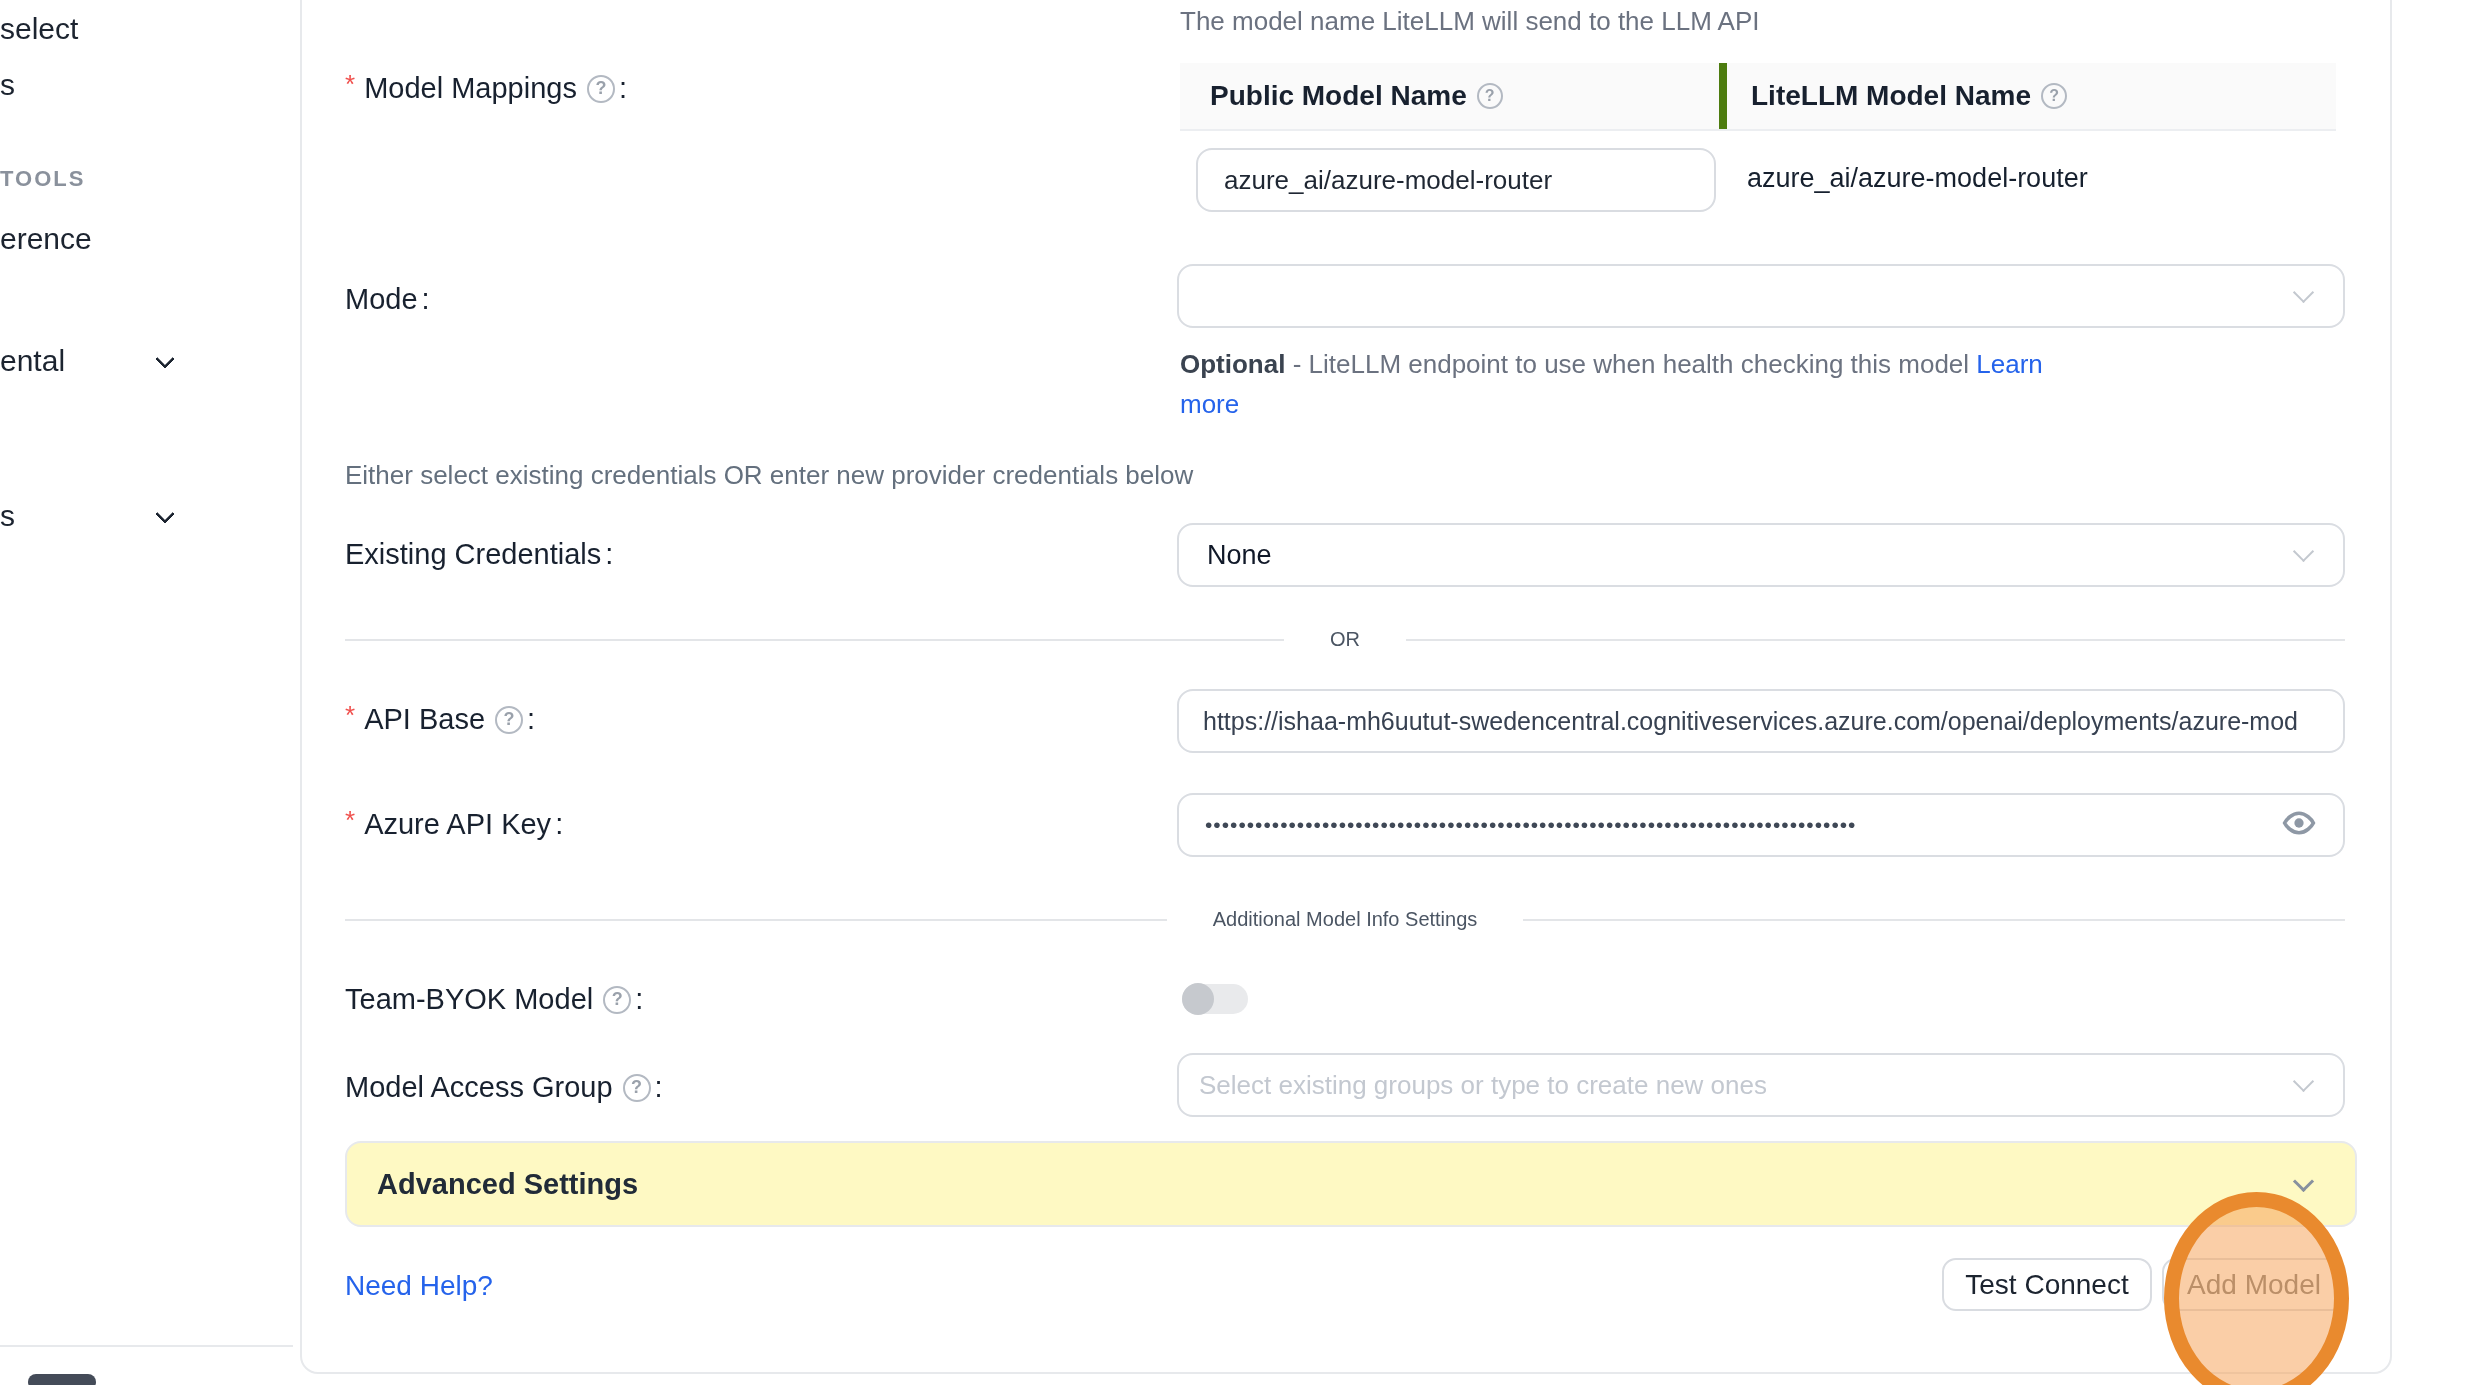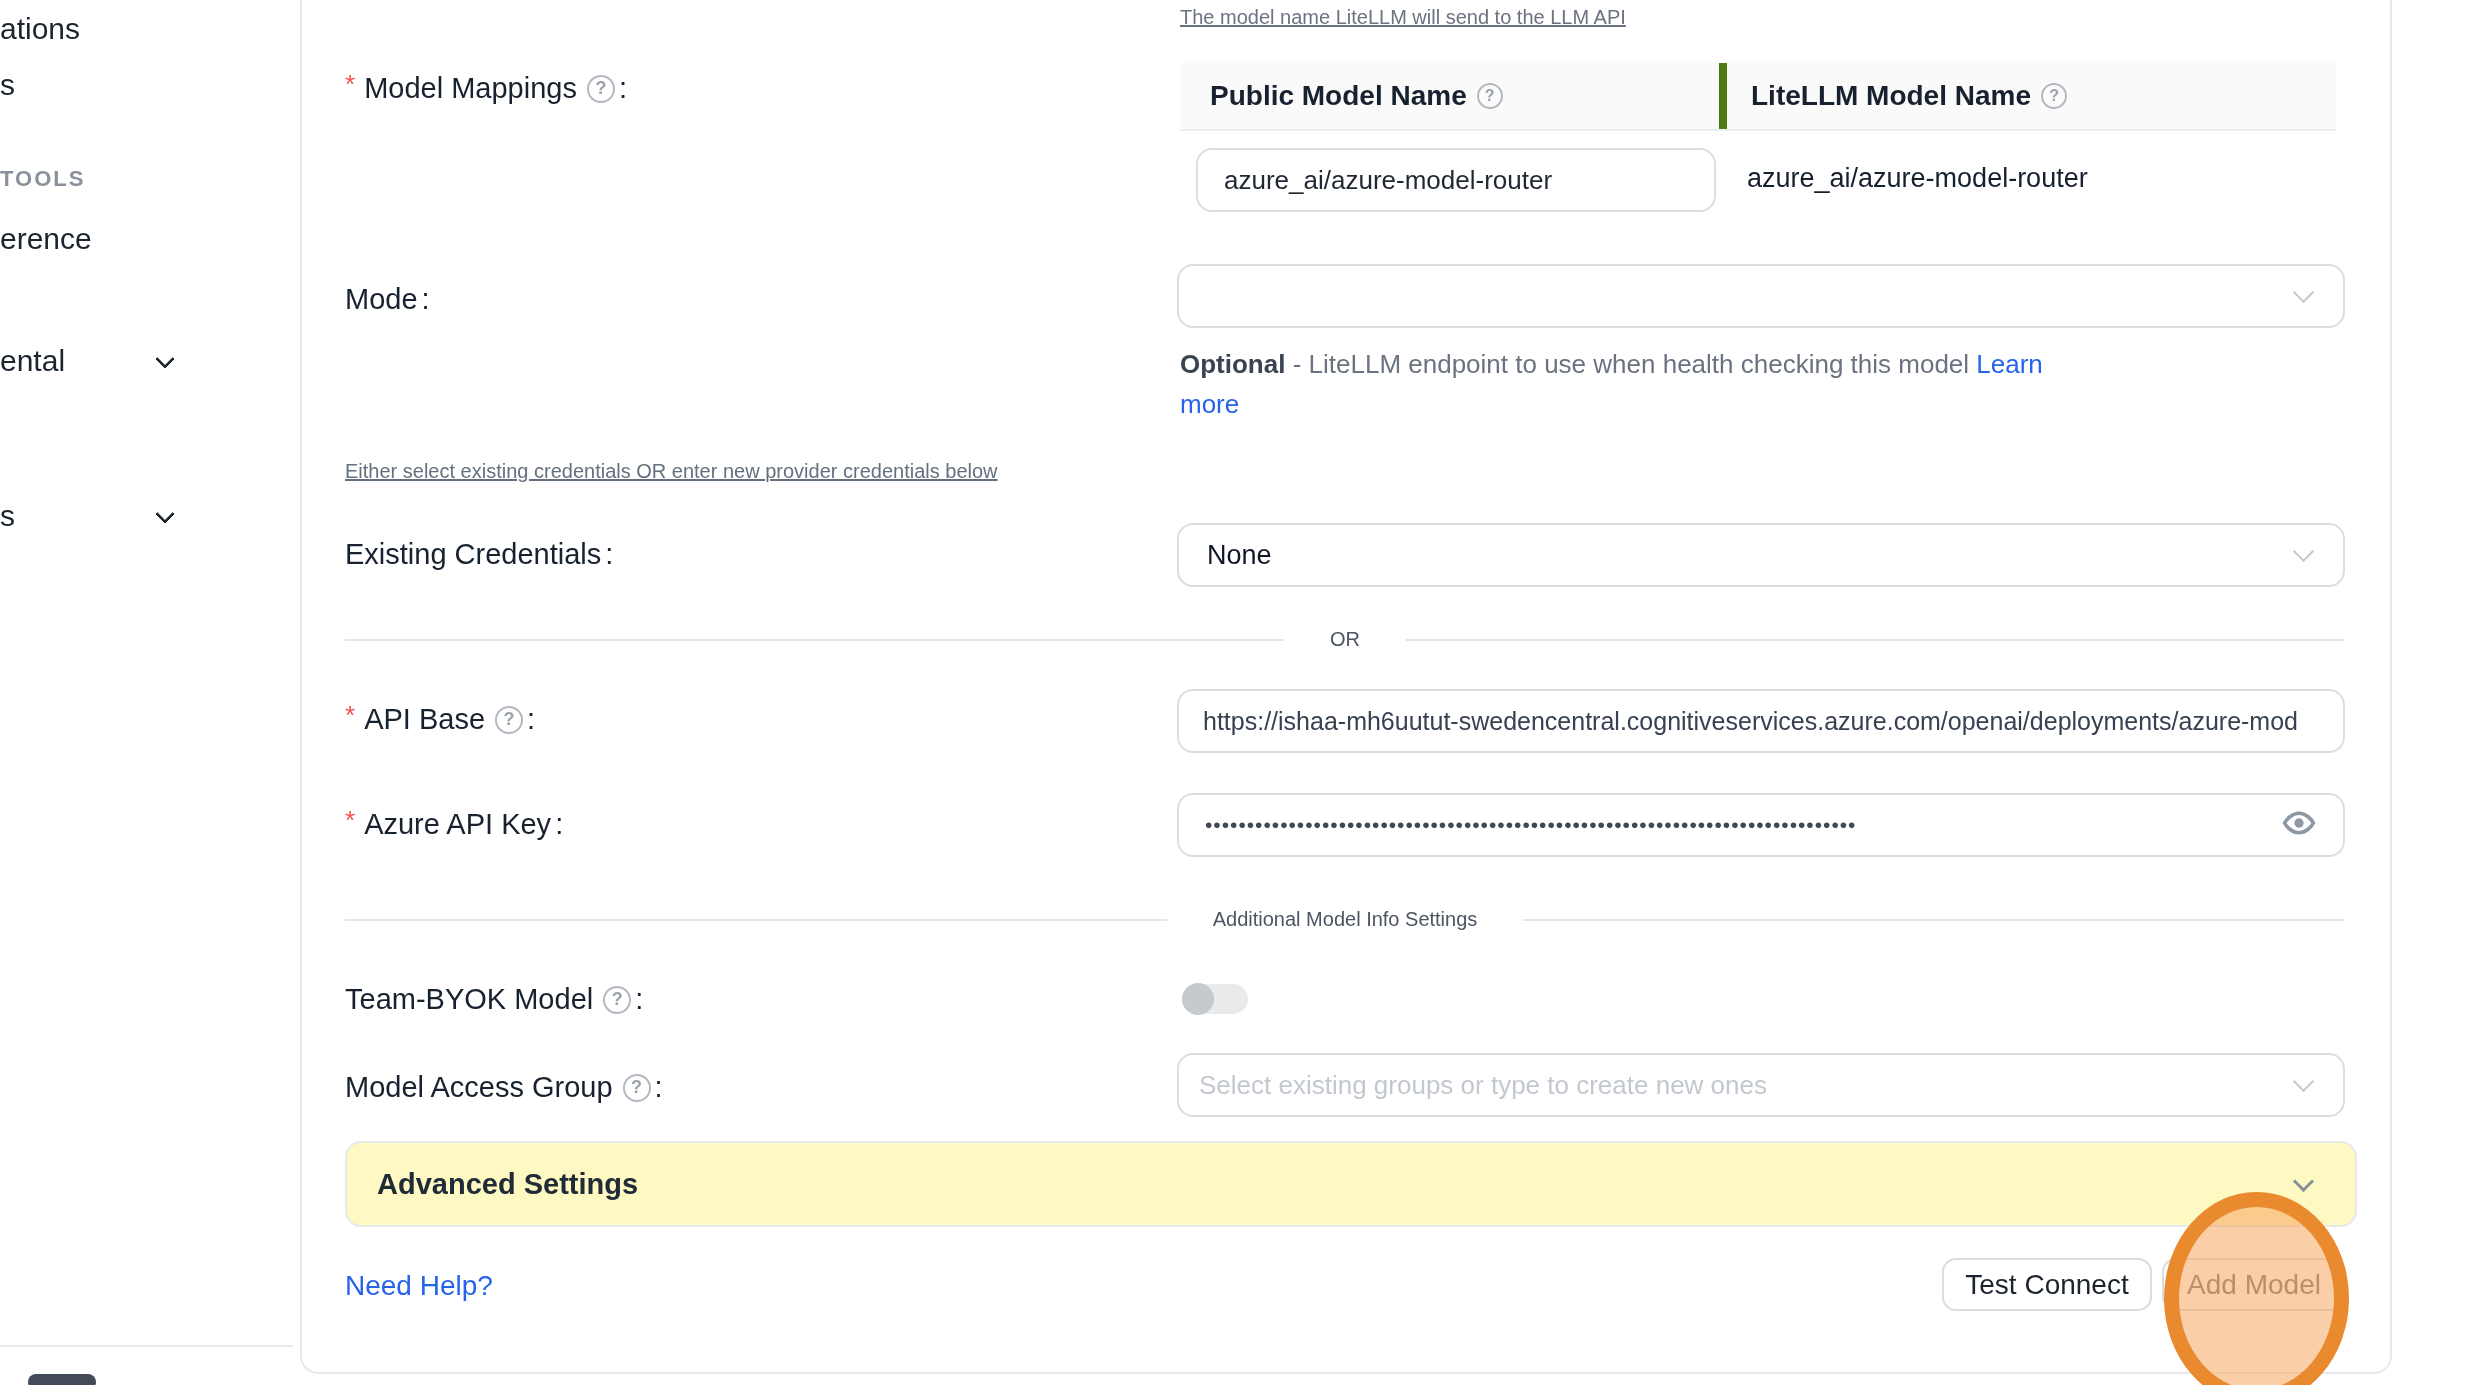--- a/index.html
+++ b/index.html
@@ -18,21 +18,21 @@
   .card { position:absolute; left:300px; top:-24px; width:2092px; height:1398px;
     border:2px solid #e7e9ec; border-radius:18px; pointer-events:none; }
 
   
   .flabel { position:absolute; left:345px; font-size:29px; color:#18212f; white-space:nowrap; display:flex; align-items:center; }
   .req { color:#f0504d; font-size:26px; margin-right:9px; position:relative; top:-4px; }
   .qicon { display:inline-flex; align-items:center; justify-content:center; width:28px; height:28px;
     border:2px solid #b3b9c2; border-radius:50%; color:#9aa1ab; font-size:18px; font-weight:600;
     margin-left:10px; flex:0 0 auto; }
   .colon { margin-left:4px; }
-  .hint { position:absolute; color:#6b7280; font-size:20px;text-decoration:underline; }
+  .hint { position:absolute; color:#6b7280; font-size:26px; }
   .fieldbox { position:absolute; left:1177px; width:1168px; height:64px; background:#fff;
     border:2px solid #dadde2; border-radius:16px; display:flex; align-items:center; }
   .chev { width:15px; height:15px; border-right:2.5px solid #c3c8cf; border-bottom:2.5px solid #c3c8cf; transform:rotate(45deg); margin-top:-7px; }
   .fieldbox .chev { position:absolute; right:32px; top:50%; margin-top:-11px; }
   .divider { position:absolute; left:345px; width:2000px; display:flex; align-items:center; color:#4b5563; font-size:20px; }
   .divider .line { flex:1; height:2px; background:#e3e5e8; }
   .divider .dtext { padding:0 46px; white-space:nowrap; }
   .link { color:#2563eb; }
 
   
@@ -75,21 +75,21 @@
   .placeholder { color:#c3c8d0; }
   .help-wrap { position:absolute; left:1180px; top:344px; width:900px; font-size:26px; line-height:40px; color:#6b7280; }
   .help-wrap b { color:#3a4350; }
 </style>
 </head>
 <body>
 
 <div class="page">
 
   <div>
-    <div class="side-item" style="top:12px;">ations</div>
+    <div class="side-item" style="top:12px;">select</div>
     <div class="side-item" style="top:68px;">s</div>
     <div class="side-section" style="top:150px;margin-top:16px;">TOOLS</div>
     <div class="side-item" style="top:222px;">erence</div>
     <div class="side-item" style="top:344px;">ental</div>
     <span class="side-chev" style="left:158px; top:352px;"></span>
     <div class="side-item" style="top:499px;">s</div>
     <span class="side-chev" style="left:158px; top:507px;"></span>
     <div class="side-bottom-line"></div>
     <div class="side-sliver"></div>
   </div>

